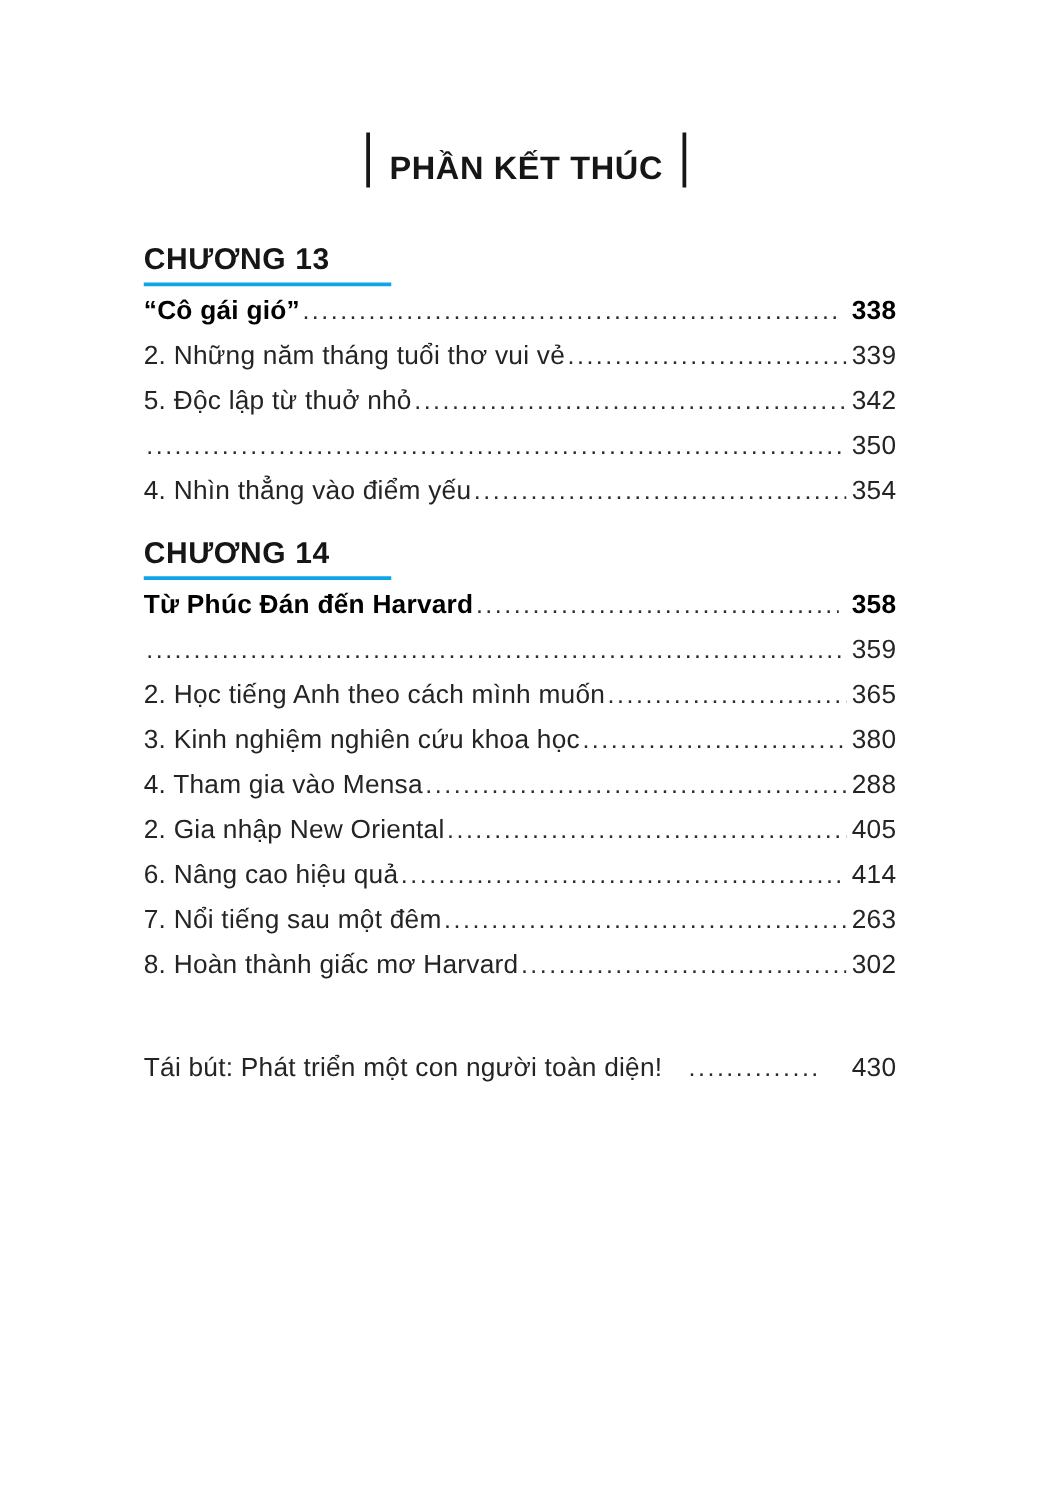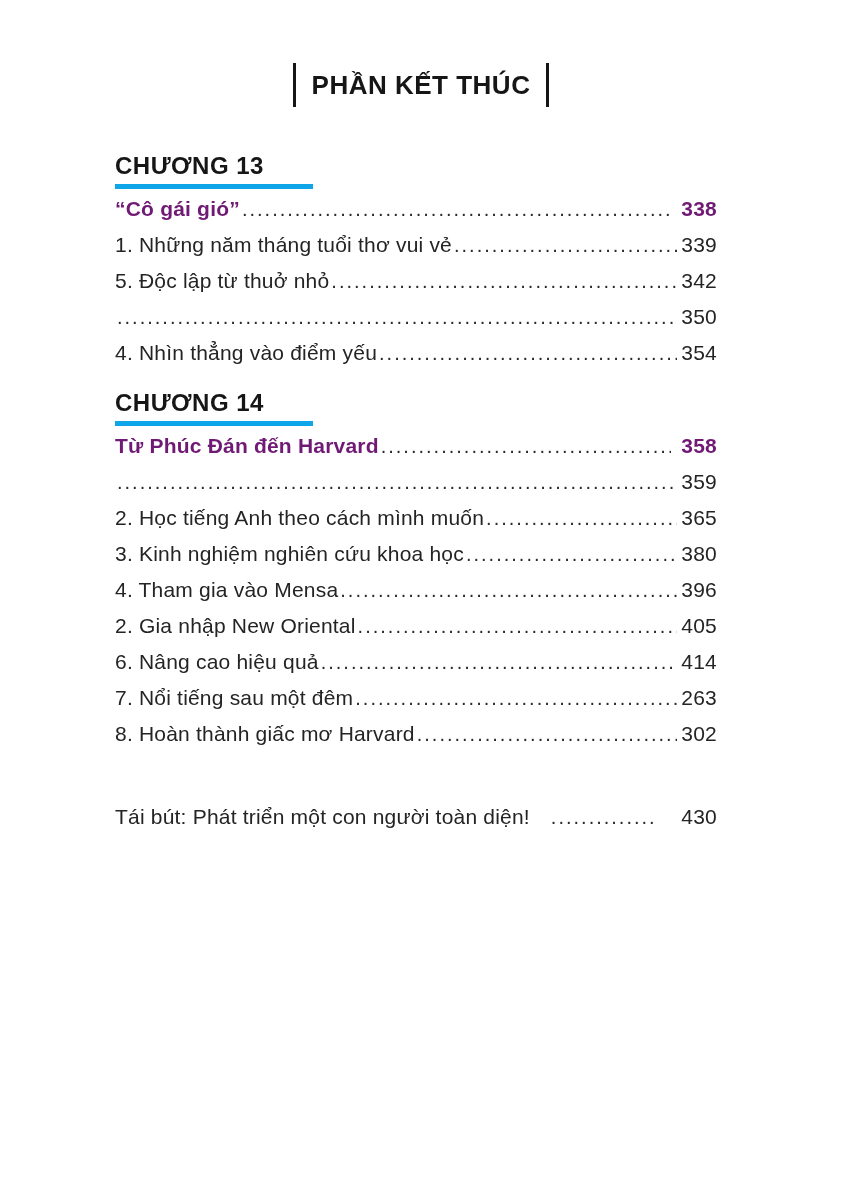--- a/index.html
+++ b/index.html
@@ -12,24 +12,24 @@
     width: 842px;
     height: 1200px;
     background: #ffffff;
     font-family: "Liberation Sans", sans-serif;
     color: #222222;
     overflow: hidden;
     box-sizing: border-box;
   }
   .header {
     display: flex;
-    align-items: center;
+    align-items: flex-end;
     justify-content: center;
     column-gap: 28px;
-    padding-top: 62px;
+    padding-top: 104px;
     height: 46px;
     gap: 16px;
   }
   .bar {
     width: 3px;
     height: 44px;
     background: #161616;
   }
   .header-title {
     margin: 0;
@@ -43,21 +43,21 @@
     padding: 0 125px 0 115px;
   }
   .chapter-heading {
     margin: 0 0 2px 0;
     width: 198px;
     font-size: 24px;
     font-weight: 700;
     letter-spacing: 0.5px;
     line-height: 28px;
     color: #161616;
-    border-bottom: 5px solid #0ea5e9;
+    border-bottom: 3px solid #0ea5e9;
     padding-bottom: 4px;
     white-space: nowrap;
   }
   .sec-13 .chapter-heading { margin-top: 44px; }
   .sec-14 .chapter-heading { margin-top: 18px; }
 
   .toc-row {
     display: flex;
     align-items: baseline;
     font-size: 21px;
@@ -77,21 +77,21 @@
     content: "..........................................................................................................................................";
     font-size: 20px;
     letter-spacing: 2px;
     font-weight: 400;
     color: #2a2a2a;
   }
   .toc-page {
     white-space: nowrap;
     padding-left: 2px;
   }
-  .toc-row.bold { font-weight: 700; color: #701a75; }
+  .toc-row.bold { font-weight: 700; color: #000000; }
   .toc-row.bold .toc-leader::after { font-weight: 400; }
   .toc-row.bold .toc-page { padding-left: 8px; }
   .footer-row { margin-top: 47px; gap: 19px; }
 </style>
 </head>
 <body>
 
 <div class="page">
 
   <div class="header">
@@ -105,21 +105,21 @@
     <section class="sec-13">
       <h2 class="chapter-heading">CHƯƠNG 13</h2>
 
       <div class="toc-row bold">
         <span class="toc-label">“Cô gái gió”</span>
         <span class="toc-leader"></span>
         <span class="toc-page">338</span>
       </div>
 
       <div class="toc-row">
-        <span class="toc-label">1. Những năm tháng tuổi thơ vui vẻ</span>
+        <span class="toc-label">2. Những năm tháng tuổi thơ vui vẻ</span>
         <span class="toc-leader"></span>
         <span class="toc-page">339</span>
       </div>
       <div class="toc-row">
         <span class="toc-label">5. Độc lập từ thuở nhỏ</span>
         <span class="toc-leader"></span>
         <span class="toc-page">342</span>
       </div>
       <div class="toc-row">
         <span class="toc-leader"></span>
@@ -151,21 +151,21 @@
         <span class="toc-page">365</span>
       </div>
       <div class="toc-row">
         <span class="toc-label">3. Kinh nghiệm nghiên cứu khoa học</span>
         <span class="toc-leader"></span>
         <span class="toc-page">380</span>
       </div>
       <div class="toc-row">
         <span class="toc-label">4. Tham gia vào Mensa</span>
         <span class="toc-leader"></span>
-        <span class="toc-page">396</span>
+        <span class="toc-page">288</span>
       </div>
       <div class="toc-row">
         <span class="toc-label">2. Gia nhập New Oriental</span>
         <span class="toc-leader"></span>
         <span class="toc-page">405</span>
       </div>
       <div class="toc-row">
         <span class="toc-label">6. Nâng cao hiệu quả</span>
         <span class="toc-leader"></span>
         <span class="toc-page">414</span>

